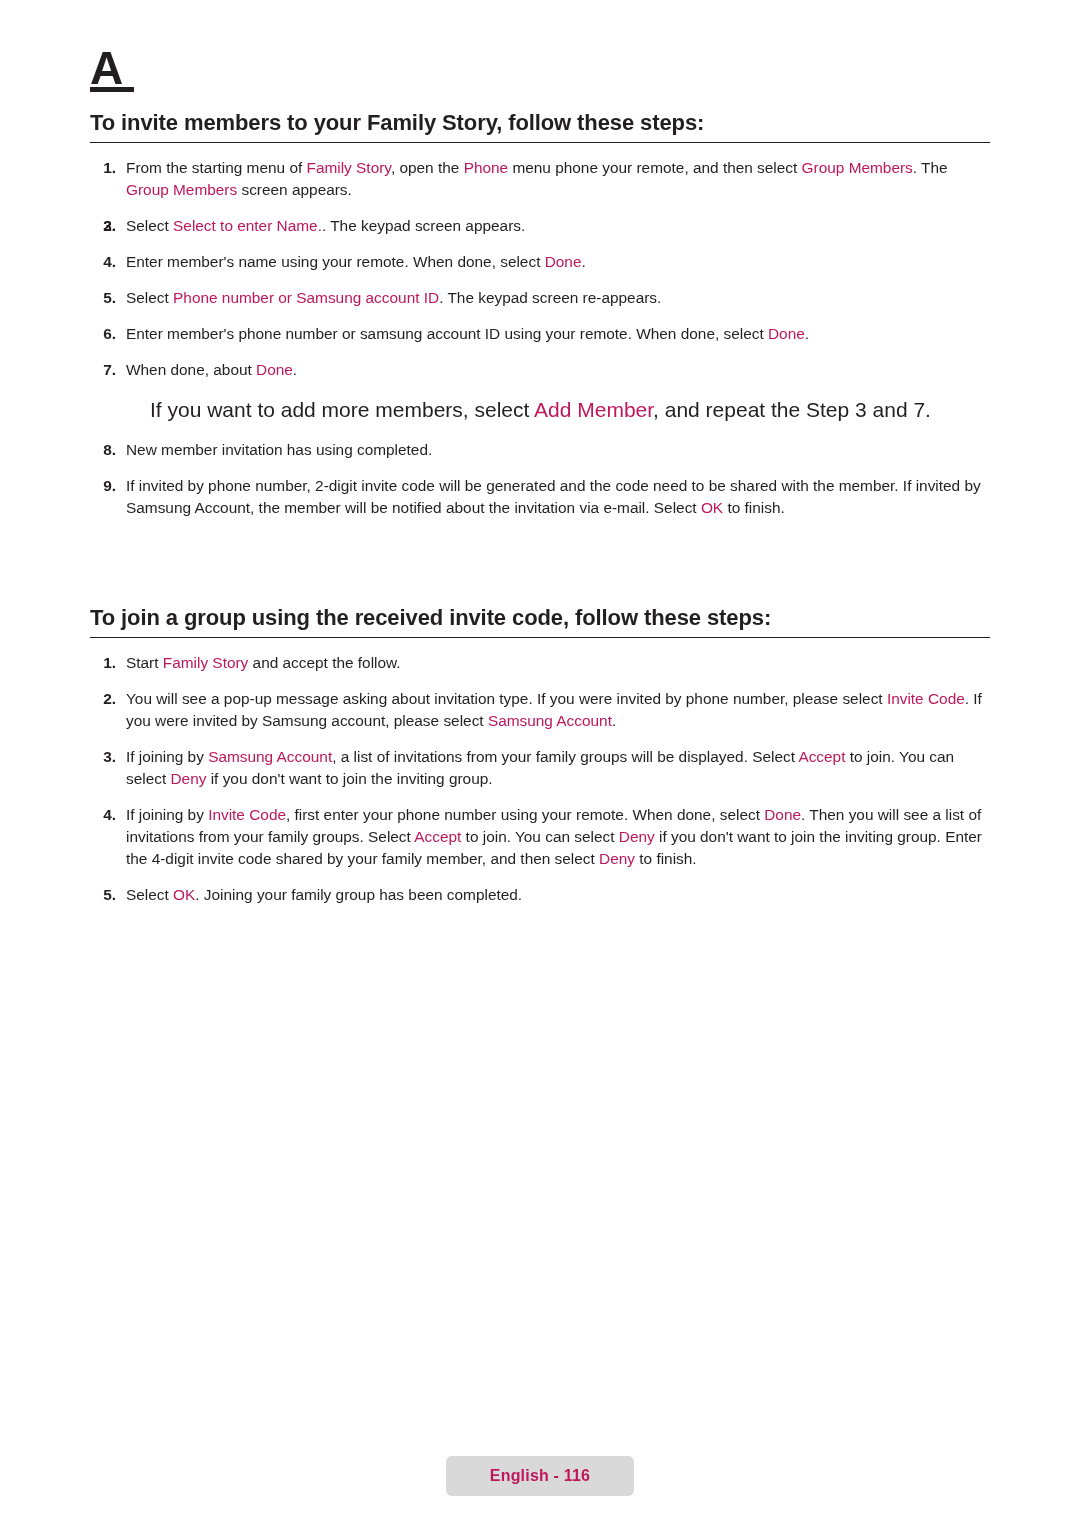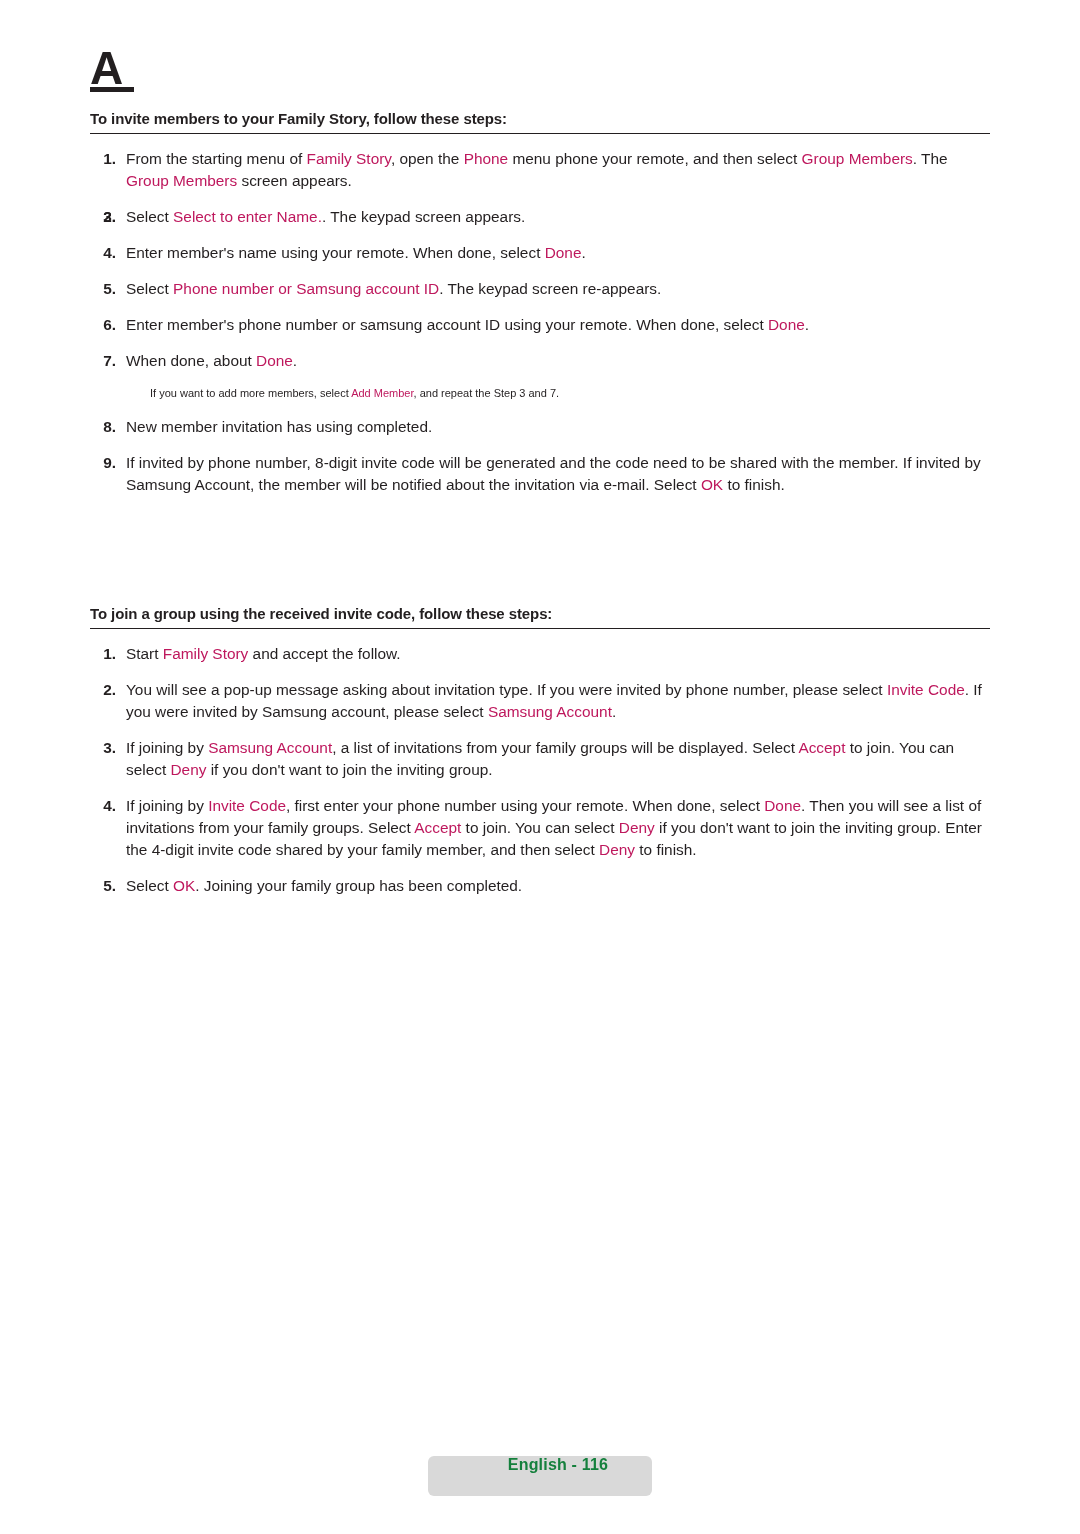--- a/index.html
+++ b/index.html
@@ -38,21 +38,21 @@
     height: 5px;
     background: #231f20;
     margin-top: -4px;
   }
   .section {
     position: absolute;
     left: 90px;
     width: 900px;
   }
   .section-title {
-    font-size: 15px;
+    font-size: 22px;
     font-weight: bold;
     color: #231f20;
     padding-bottom: 6px;
     border-bottom: 1.5px solid #231f20;
     margin-bottom: 14px;
     letter-spacing: -0.1px;
   }
   ol.steps {
     list-style: none;
     margin: 0;
@@ -74,42 +74,42 @@
     text-align: right;
     font-weight: bold;
     color: #231f20;
   }
   .hl {
     color: #be185d;
   }
   .note {
     padding-left: 36px;
     margin-bottom: 14px;
-    font-size: 11px;
+    font-size: 21px;
     line-height: 1.43;
   }
   .note .inner {
     padding-left: 24px;
   }
   .footer {
     position: absolute;
     left: 50%;
     transform: translateX(-50%);
     bottom: 38px;
     width: 188px;
     height: 40px;
     background: #d9d9d9;
     border-radius: 6px;
     display: flex;
+    align-items: center;
     justify-content: center;
     font-size: 16px;
     font-weight: bold;
-    color: #15803d;
+    color: #be185d;
     letter-spacing: 0.2px;
-    padding-left: 36px;
   }
 </style>
 </head>
 <body>
 
 <div class="page">
 
   <div class="logo-mark">
     <span>A</span>
     <span class="bar"></span>
@@ -124,21 +124,21 @@
         <li><span class="num">4.</span><span><span>Enter member's name using your remote. When done, select </span><span class="hl">Done</span><span>.</span></span></li>
         <li><span class="num">5.</span><span><span>Select </span><span class="hl">Phone number or Samsung account ID</span><span>. The keypad screen re-appears.</span></span></li>
         <li><span class="num">6.</span><span><span>Enter member's phone number or samsung account ID using your remote. When done, select </span><span class="hl">Done</span><span>.</span></span></li>
         <li><span class="num">7.</span><span><span>When done, about </span><span class="hl">Done</span><span>.</span></span></li>
       </ol>
     <div class="note">
       <div class="inner" id="s1-note"><span>If you want to add more members, select </span><span class="hl">Add Member</span><span>, and repeat the Step 3 and 7.</span></div>
     </div>
     <ol class="steps" id="s1-steps2">
         <li><span class="num">8.</span><span><span>New member invitation has using completed.</span></span></li>
-        <li><span class="num">9.</span><span><span>If invited by phone number, 8-digit invite code will be generated and the code need to be shared with the member. If invited by Samsung Account, the member will be notified about the invitation via e-mail. Select </span><span class="hl">OK</span><span> to finish.</span></span></li>
+        <li><span class="num">9.</span><span><span>If invited by phone number, 2-digit invite code will be generated and the code need to be shared with the member. If invited by Samsung Account, the member will be notified about the invitation via e-mail. Select </span><span class="hl">OK</span><span> to finish.</span></span></li>
       </ol>
   </div>
 
   <div class="section" style="top:605px;">
     <div class="section-title">To join a group using the received invite code, follow these steps:</div>
     <ol class="steps" id="s2-steps">
         <li><span class="num">1.</span><span><span>Start </span><span class="hl">Family Story</span><span> and accept the follow.</span></span></li>
         <li><span class="num">2.</span><span><span>You will see a pop-up message asking about invitation type. If you were invited by phone number, please select </span><span class="hl">Invite Code</span><span>. If you were invited by Samsung account, please select </span><span class="hl">Samsung Account</span><span>.</span></span></li>
         <li><span class="num">3.</span><span><span>If joining by </span><span class="hl">Samsung Account</span><span>, a list of invitations from your family groups will be displayed. Select </span><span class="hl">Accept</span><span> to join. You can select </span><span class="hl">Deny</span><span> if you don't want to join the inviting group.</span></span></li>
         <li><span class="num">4.</span><span><span>If joining by </span><span class="hl">Invite Code</span><span>, first enter your phone number using your remote. When done, select </span><span class="hl">Done</span><span>. Then you will see a list of invitations from your family groups. Select </span><span class="hl">Accept</span><span> to join. You can select </span><span class="hl">Deny</span><span> if you don't want to join the inviting group. Enter the 4-digit invite code shared by your family member, and then select </span><span class="hl">Deny</span><span> to finish.</span></span></li>

